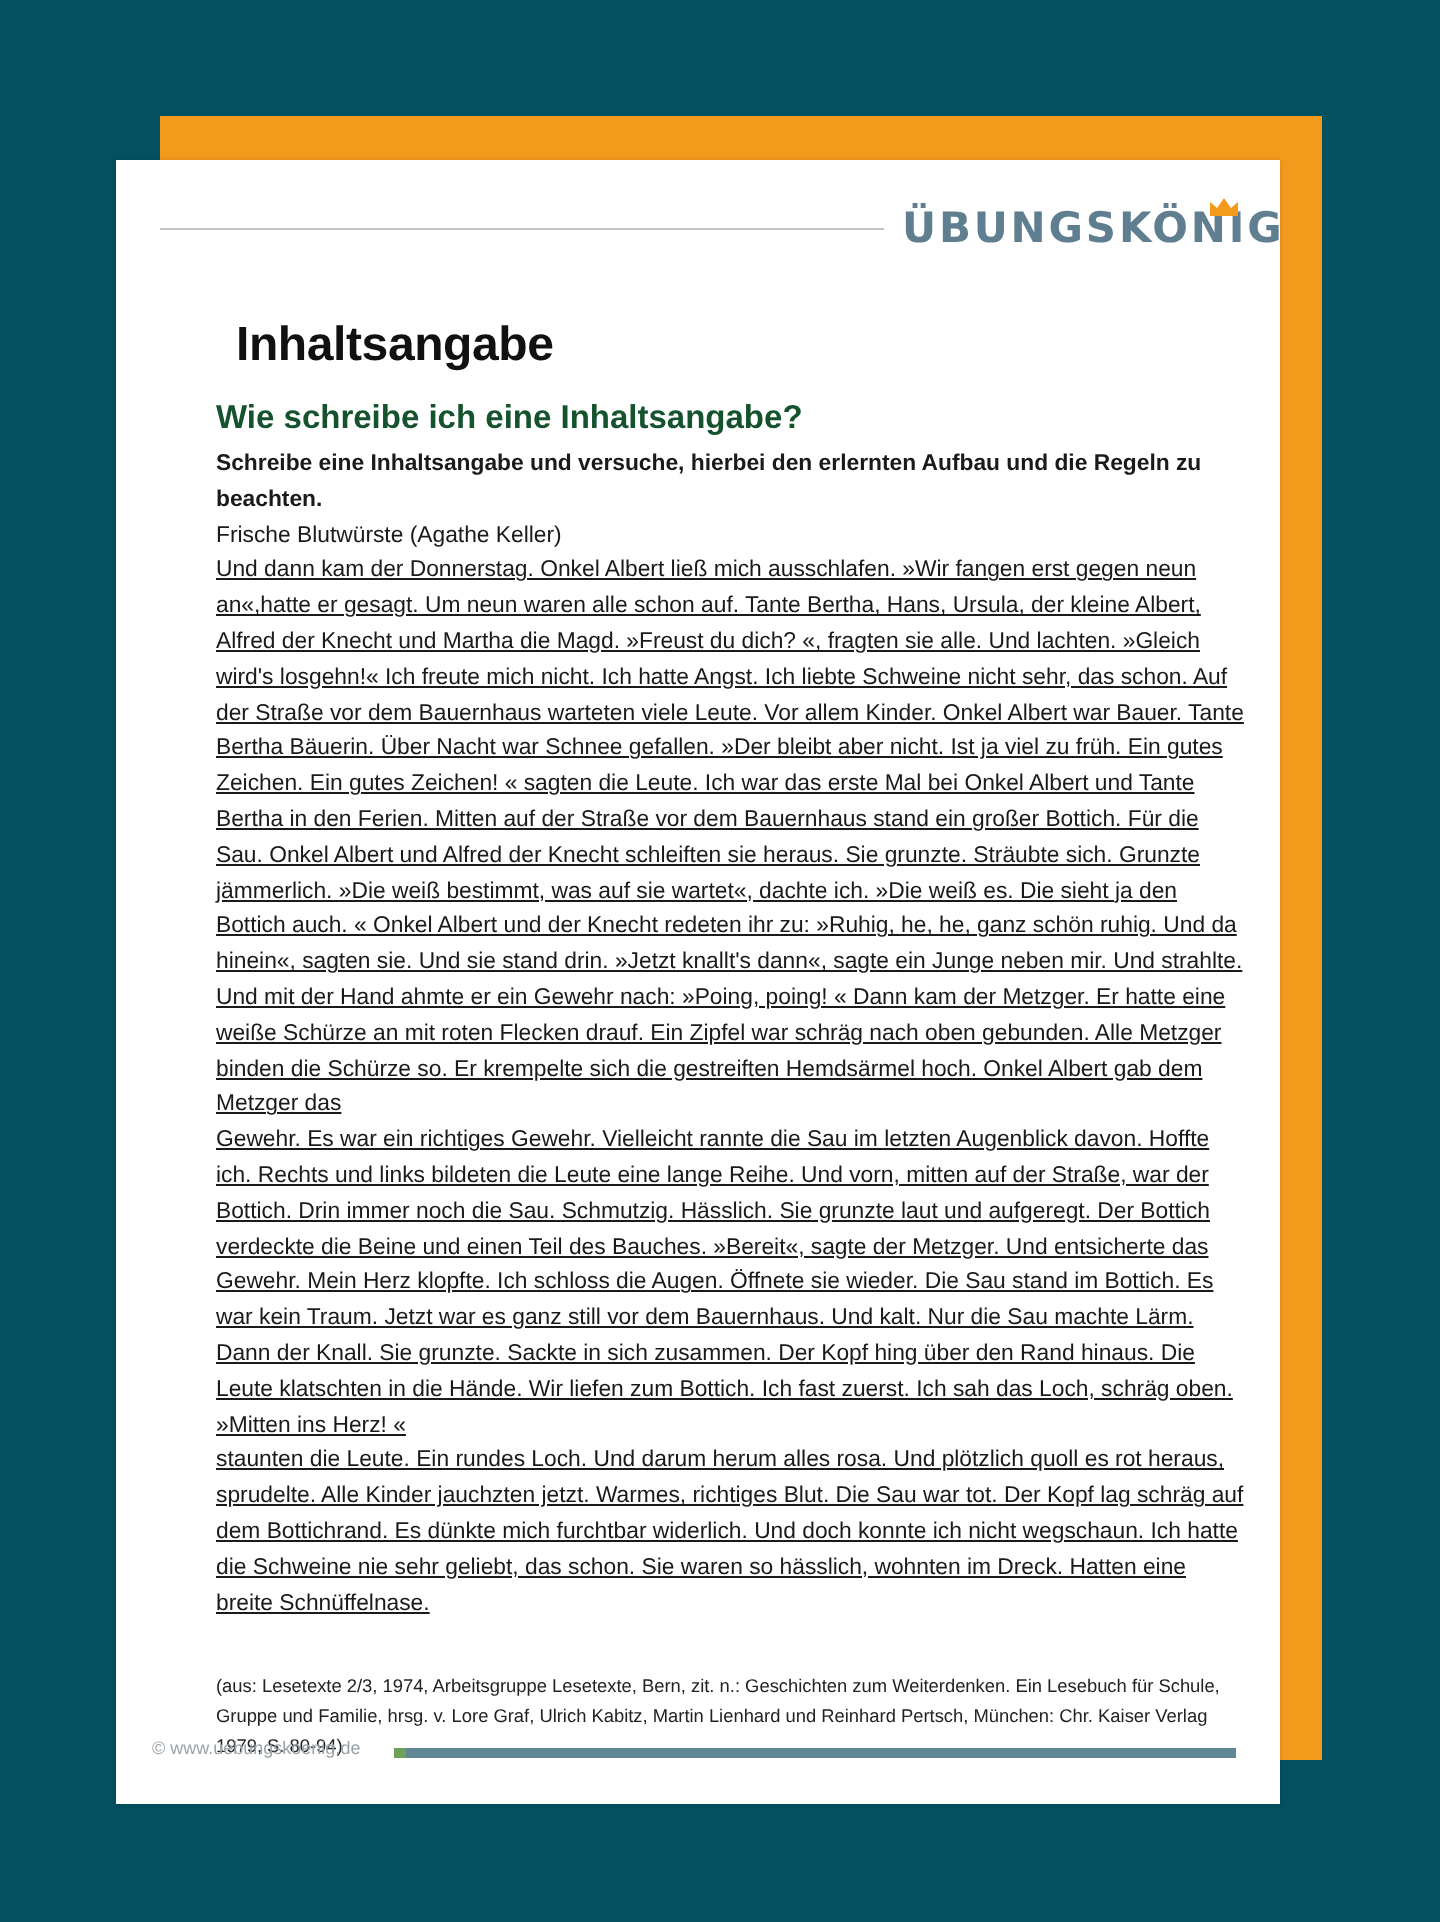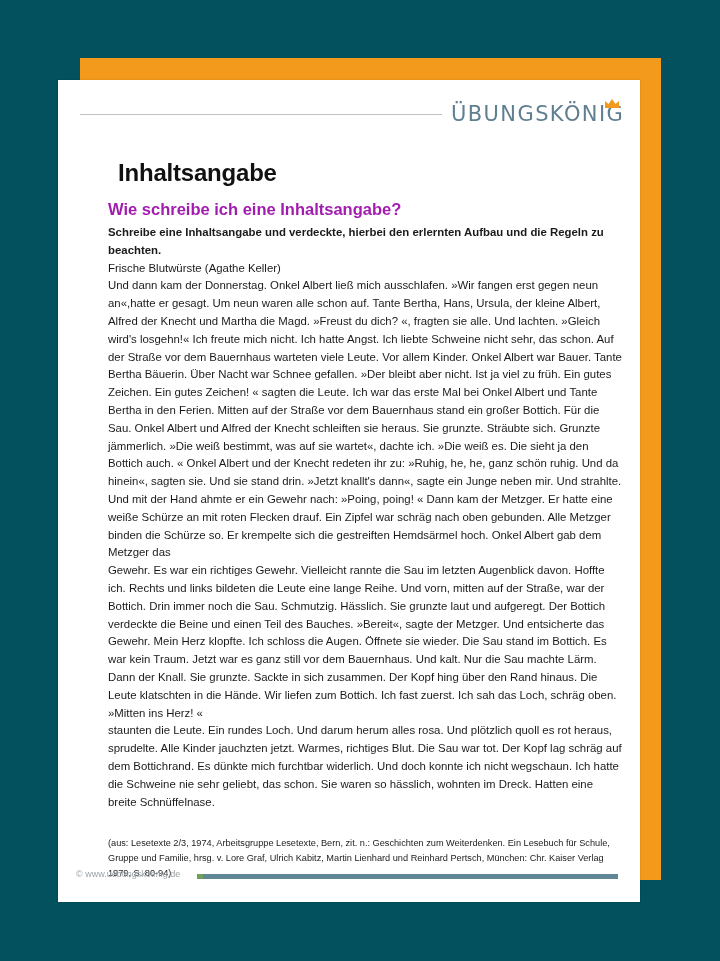--- a/index.html
+++ b/index.html
@@ -20,47 +20,47 @@
     background: #ffffff;
     box-shadow: 0 0 2px rgba(0,0,0,0.15);
   }
   .header-line {
     position: absolute; left: 22px; top: 34px;
     width: 362px; height: 1px; background: #bfc3c6;
   }
   .logo {
     position: absolute; left: 393px; top: 22px;
     font-family: "DejaVu Sans", sans-serif;
-    font-weight: normal; font-size: 21px; letter-spacing: 1.4px;
+    font-weight: bold; font-size: 21px; letter-spacing: 1.4px;
     color: #5f7f90;
   }
   .crown {
     position: absolute; left: 546px; top: 18px;
     width: 16px; height: 11px;
   }
   .content {
     position: absolute; left: 50px; top: 68px; width: 515px;
     color: #1a1a1a;
   }
   h1 {
     margin: 10px; font-size: 24px; font-weight: bold;
     line-height: 30px; letter-spacing: -0.2px; color: #111;
   }
   h2 {
     margin: 6px 0 0 0; font-size: 16.5px; font-weight: bold;
-    line-height: 22px; color: #a21caf;
+    line-height: 22px; color: #14532d;
   }
   .task {
     margin: 4px 0 0 0; font-size: 11.4px; font-weight: bold;
     line-height: 17.8px;
   }
   .story-title, .story p {
     font-size: 11.4px; line-height: 17.8px; margin: 0;
   }
-  .story p { margin: 0; }
+  .story p { margin: 0; text-decoration: underline; }
   .source {
     margin-top: 25px; font-size: 9.2px; line-height: 15px; color: #222;
   }
   .footer-copy {
     position: absolute; left: 18px; top: 789px;
     font-size: 9px; color: #9aa3a8;
   }
   .footer-bar {
     position: absolute; left: 139px; top: 794px;
     width: 421px; height: 5px; background: #5f8796;
@@ -77,21 +77,21 @@
 <div class="page">
   <div class="header-line"></div>
   <div class="logo">ÜBUNGSKÖNIG</div>
   <svg class="crown" viewBox="0 0 16 11">
     <path d="M1 10 L1 3 L4.5 6 L8 1 L11.5 6 L15 3 L15 10 Z" fill="#f39a1c"></path>
   </svg>
 
   <div class="content">
     <h1>Inhaltsangabe</h1>
     <h2>Wie schreibe ich eine Inhaltsangabe?</h2>
-    <div class="task">Schreibe eine Inhaltsangabe und verdeckte, hierbei den erlernten Aufbau und die Regeln zu beachten.</div>
+    <div class="task">Schreibe eine Inhaltsangabe und versuche, hierbei den erlernten Aufbau und die Regeln zu beachten.</div>
     <div class="story-title">Frische Blutwürste (Agathe Keller)</div>
     <div class="story">
       <p>Und dann kam der Donnerstag. Onkel Albert ließ mich ausschlafen. »Wir fangen erst gegen neun an«,hatte er gesagt. Um neun waren alle schon auf. Tante Bertha, Hans, Ursula, der kleine Albert, Alfred der Knecht und Martha die Magd. »Freust du dich? «, fragten sie alle. Und lachten. »Gleich wird's losgehn!« Ich freute mich nicht. Ich hatte Angst. Ich liebte Schweine nicht sehr, das schon. Auf der Straße vor dem Bauernhaus warteten viele Leute. Vor allem Kinder. Onkel Albert war Bauer. Tante Bertha Bäuerin. Über Nacht war Schnee gefallen. »Der bleibt aber nicht. Ist ja viel zu früh. Ein gutes Zeichen. Ein gutes Zeichen! « sagten die Leute. Ich war das erste Mal bei Onkel Albert und Tante Bertha in den Ferien. Mitten auf der Straße vor dem Bauernhaus stand ein großer Bottich. Für die Sau. Onkel Albert und Alfred der Knecht schleiften sie heraus. Sie grunzte. Sträubte sich. Grunzte jämmerlich. »Die weiß bestimmt, was auf sie wartet«, dachte ich. »Die weiß es. Die sieht ja den Bottich auch. « Onkel Albert und der Knecht redeten ihr zu: »Ruhig, he, he, ganz schön ruhig. Und da hinein«, sagten sie. Und sie stand drin. »Jetzt knallt's dann«, sagte ein Junge neben mir. Und strahlte. Und mit der Hand ahmte er ein Gewehr nach: »Poing, poing! « Dann kam der Metzger. Er hatte eine weiße Schürze an mit roten Flecken drauf. Ein Zipfel war schräg nach oben gebunden. Alle Metzger binden die Schürze so. Er krempelte sich die gestreiften Hemdsärmel hoch. Onkel Albert gab dem Metzger das</p>
       <p>Gewehr. Es war ein richtiges Gewehr. Vielleicht rannte die Sau im letzten Augenblick davon. Hoffte ich. Rechts und links bildeten die Leute eine lange Reihe. Und vorn, mitten auf der Straße, war der Bottich. Drin immer noch die Sau. Schmutzig. Hässlich. Sie grunzte laut und aufgeregt. Der Bottich verdeckte die Beine und einen Teil des Bauches. »Bereit«, sagte der Metzger. Und entsicherte das Gewehr. Mein Herz klopfte. Ich schloss die Augen. Öffnete sie wieder. Die Sau stand im Bottich. Es war kein Traum. Jetzt war es ganz still vor dem Bauernhaus. Und kalt. Nur die Sau machte Lärm. Dann der Knall. Sie grunzte. Sackte in sich zusammen. Der Kopf hing über den Rand hinaus. Die Leute klatschten in die Hände. Wir liefen zum Bottich. Ich fast zuerst. Ich sah das Loch, schräg oben. »Mitten ins Herz! «</p>
       <p>staunten die Leute. Ein rundes Loch. Und darum herum alles rosa. Und plötzlich quoll es rot heraus, sprudelte. Alle Kinder jauchzten jetzt. Warmes, richtiges Blut. Die Sau war tot. Der Kopf lag schräg auf dem Bottichrand. Es dünkte mich furchtbar widerlich. Und doch konnte ich nicht wegschaun. Ich hatte die Schweine nie sehr geliebt, das schon. Sie waren so hässlich, wohnten im Dreck. Hatten eine breite Schnüffelnase.</p>
     </div>
     <div class="source">(aus: Lesetexte 2/3, 1974, Arbeitsgruppe Lesetexte, Bern, zit. n.: Geschichten zum Weiterdenken. Ein Lesebuch für Schule, Gruppe und Familie, hrsg. v. Lore Graf, Ulrich Kabitz, Martin Lienhard und Reinhard Pertsch, München: Chr. Kaiser Verlag 1979, S. 80-94)</div>
   </div>
 
   <div class="footer-copy">© www.uebungskoenig.de</div>

